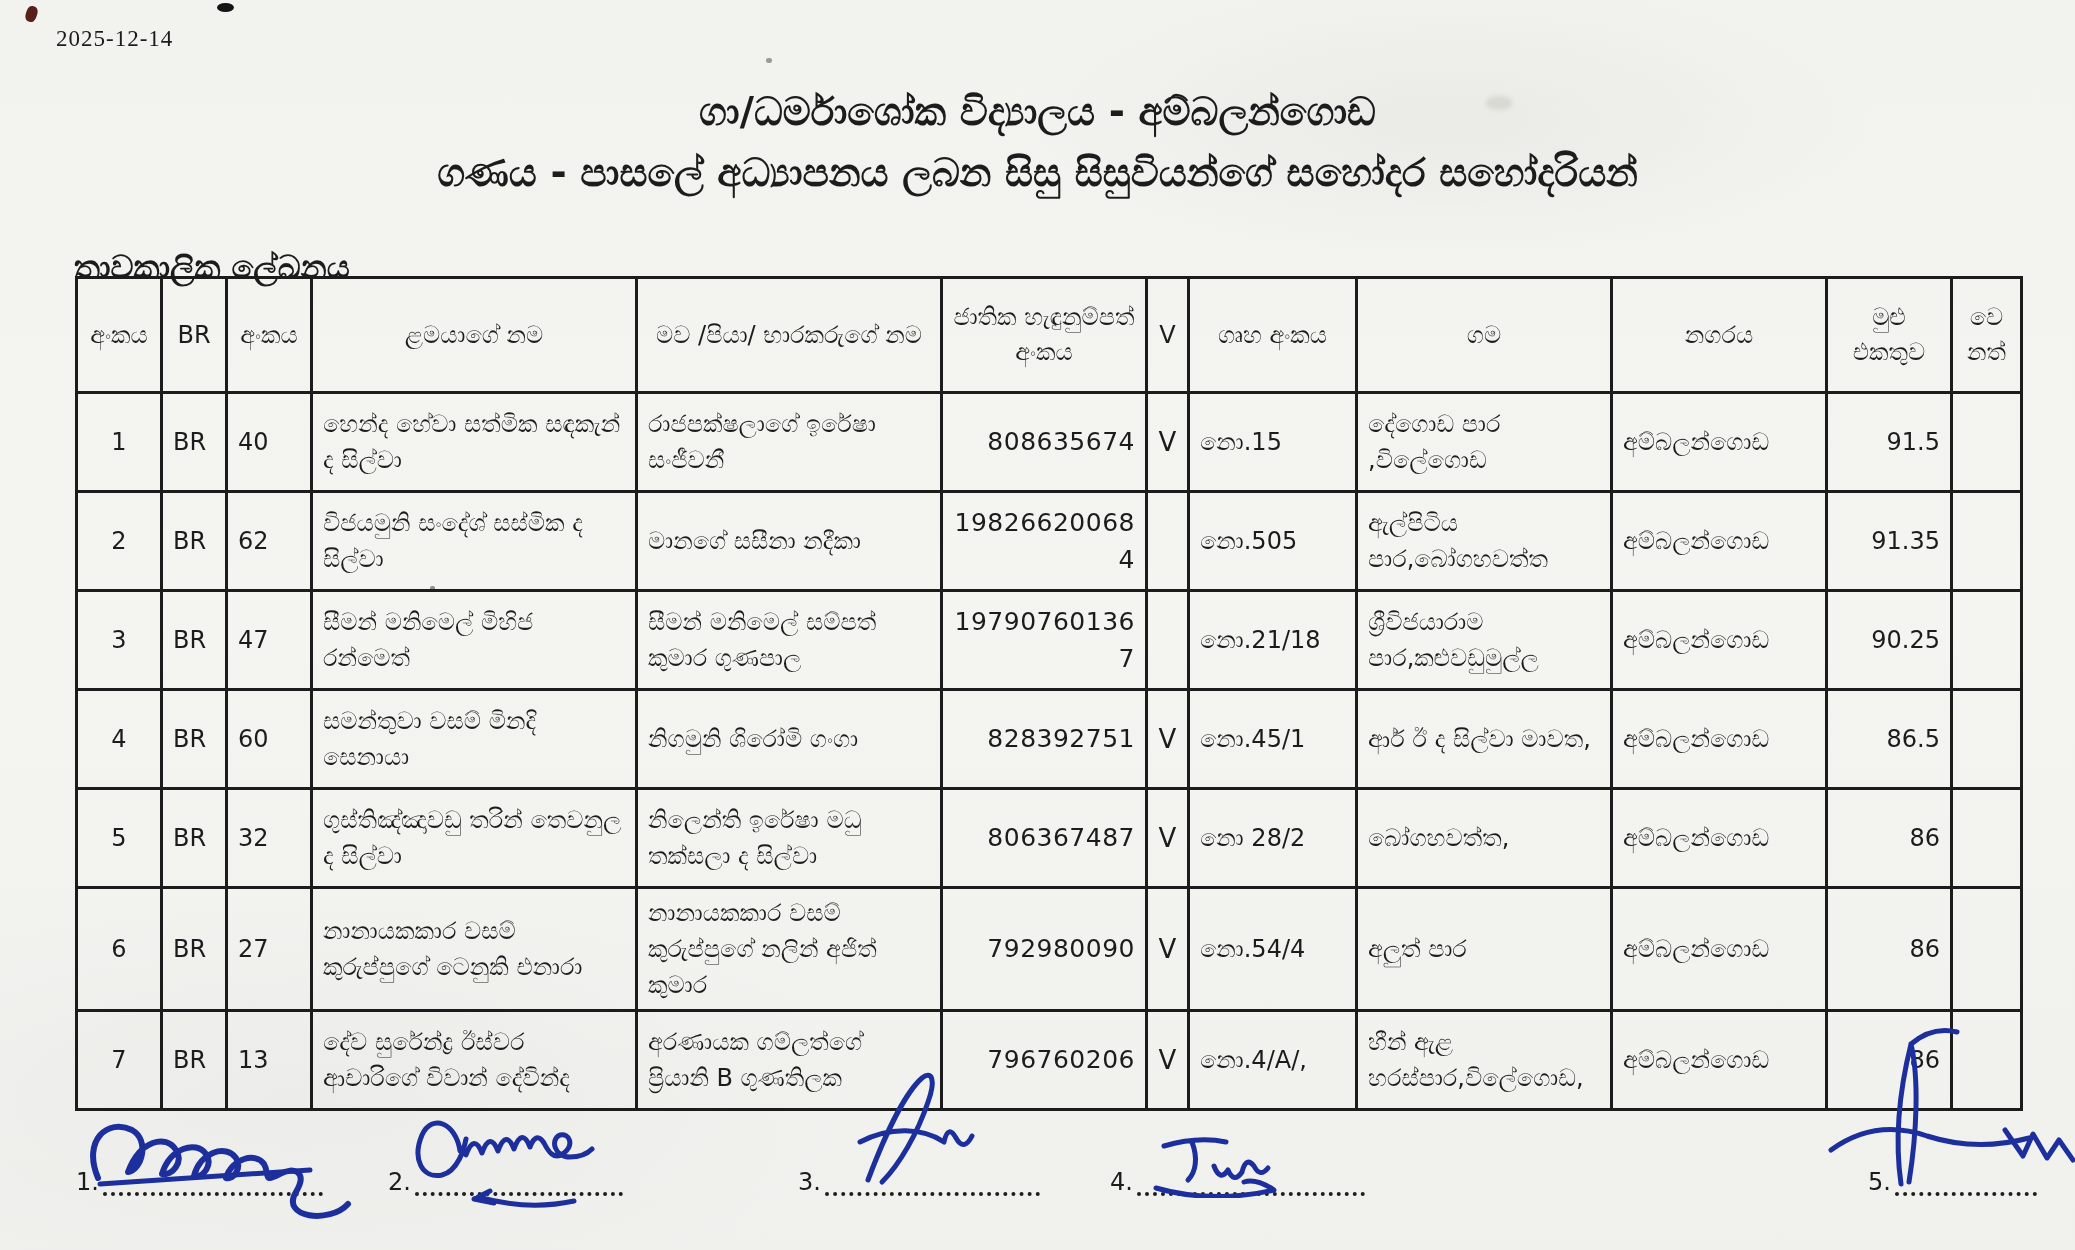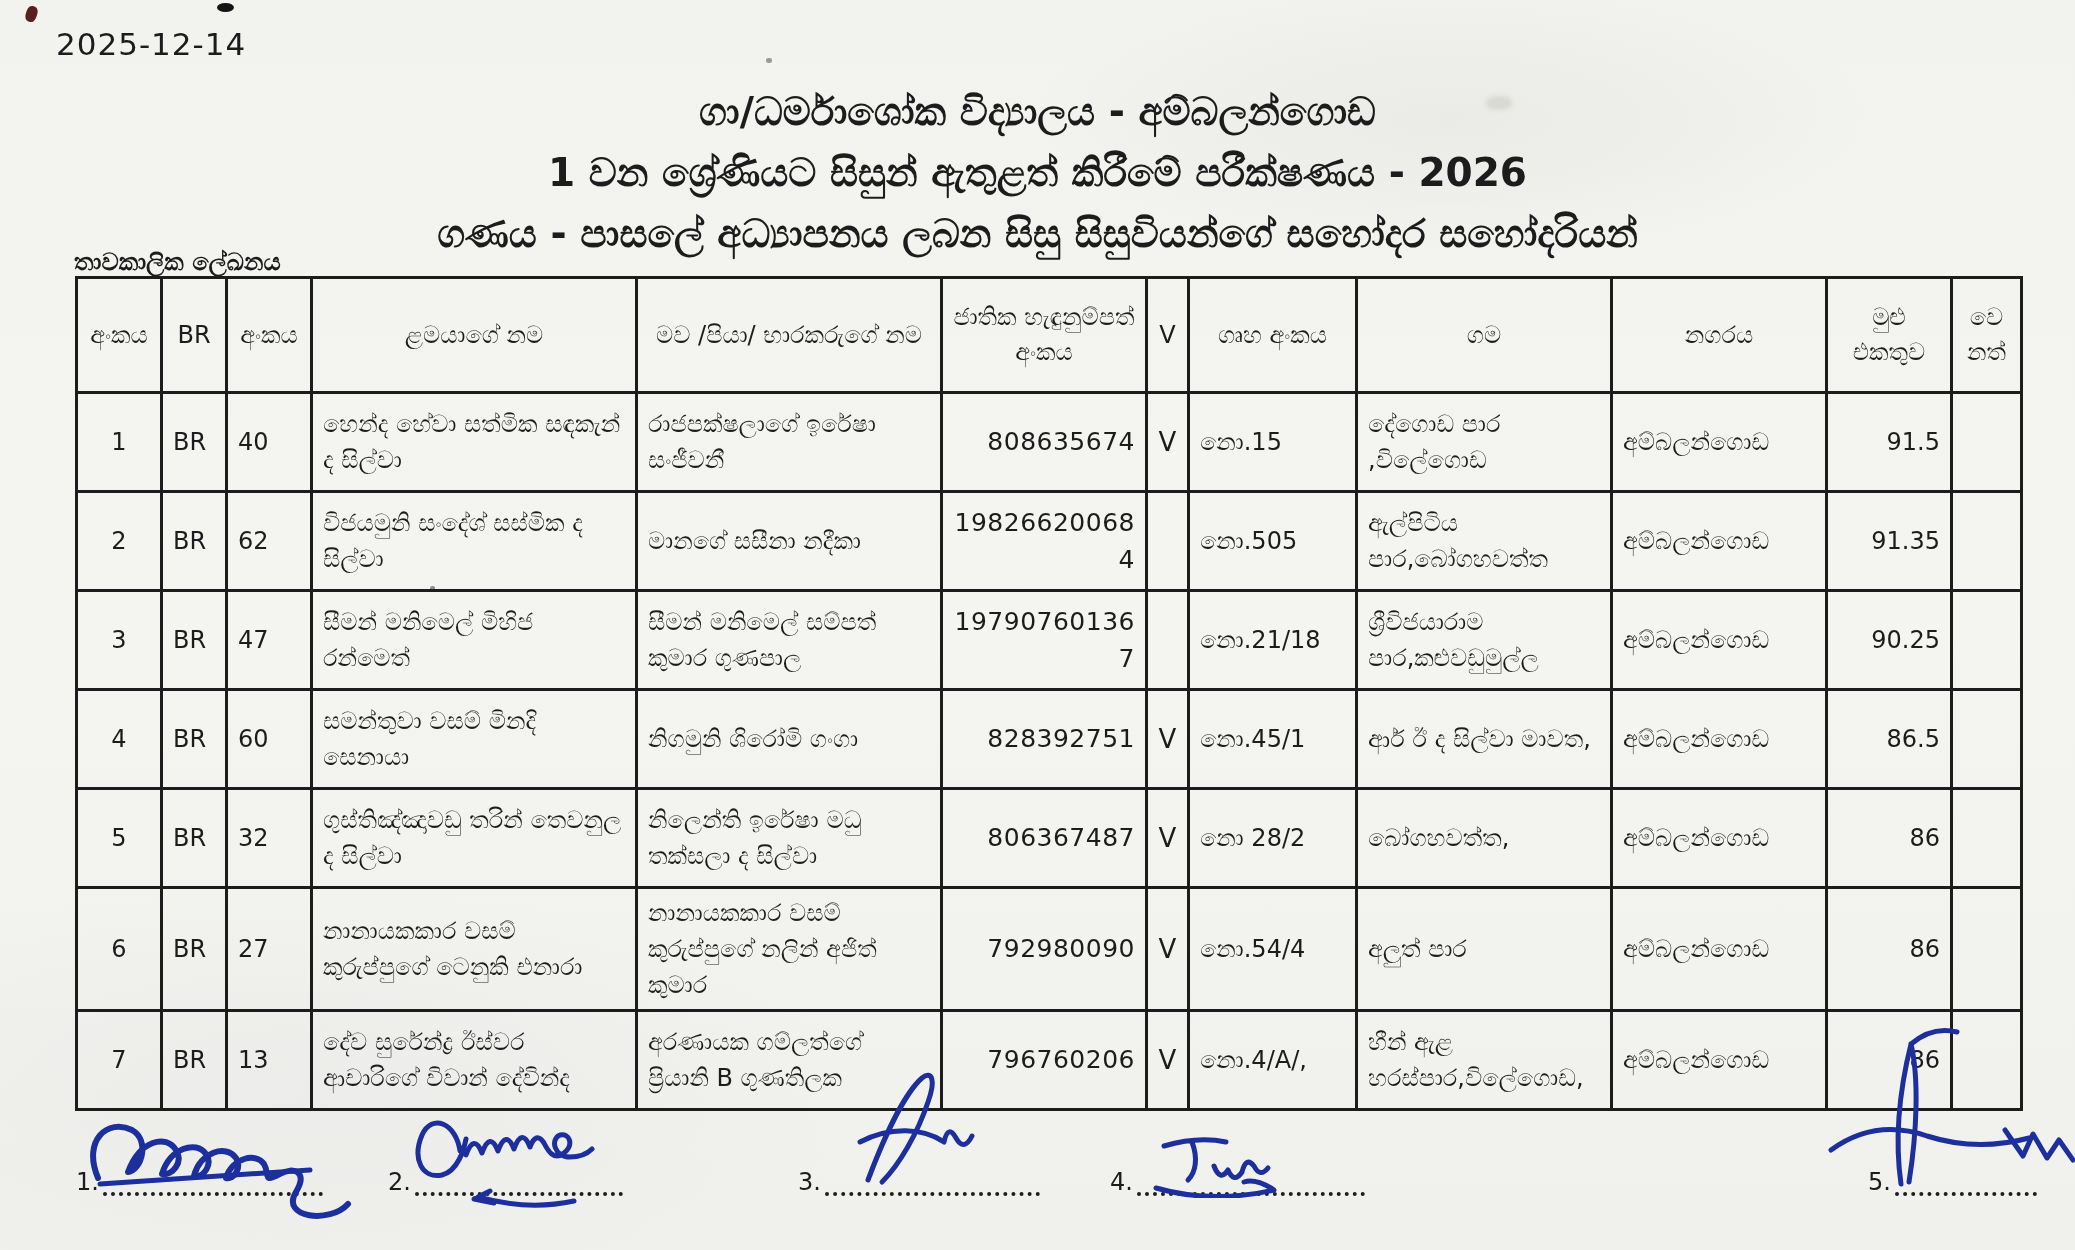--- a/index.html
+++ b/index.html
@@ -14,24 +14,24 @@
   }
   .abs{position:absolute;}
   
   .speck{position:absolute;border-radius:40%;}
   .speck.s1{left:26px;top:6px;width:11px;height:16px;background:#57201d;transform:rotate(18deg);}
   .speck.s2{left:217px;top:3px;width:17px;height:9px;background:#141414;border-radius:50%;}
   .speck.s3{left:766px;top:58px;width:6px;height:5px;background:#9a9a96;}
   .speck.s4{left:1486px;top:96px;width:26px;height:14px;background:#d9d9d4;filter:blur(2px);}
   .speck.s5{left:430px;top:586px;width:5px;height:5px;background:#8f8f8b;}
   
-  .date-stamp{left:56px;top:26px;font-size:31px;letter-spacing:1px;}
+  .date-stamp{left:56px;top:26px;font-size:23px;letter-spacing:1px;font-family:Liberation Serif, serif;}
   .titles{left:0;right:0;top:92px;text-align:center;line-height:1.0;}
   .titles div{margin:0 0 22px 0;font-weight:700;font-size:39px;}
-  .section-label{left:74px;top:248px;font-size:24px;font-weight:600;}
+  .section-label{left:74px;top:248px;font-size:32px;font-weight:600;}
   
   table.roster{
     position:absolute;left:75px;top:276px;width:1945px;
     border-collapse:collapse;table-layout:fixed;
     font-size:24px;
   }
   table.roster th, table.roster td{
     border:3px solid #1c1c1c;
     padding:6px 10px;
     vertical-align:middle;
@@ -64,21 +64,20 @@
 <div class="speck s1"></div>
 <div class="speck s2"></div>
 <div class="speck s3"></div>
 <div class="speck s4"></div>
 <div class="speck s5"></div>
 
 <div class="abs date-stamp">2025-12-14</div>
 
 <div class="abs titles">
   <div>ගා/ධර්මාශෝක විද්‍යාලය - අම්බලන්ගොඩ</div>
-  <div>1 වන ශ්‍රේණියට සිසුන් ඇතුළත් කිරීමේ පරීක්ෂණය - 2026</div>
   <div>ගණය - පාසලේ අධ්‍යාපනය ලබන සිසු සිසුවියන්ගේ සහෝදර සහෝදරියන්</div>
 </div>
 
 <div class="abs section-label">තාවකාලික ලේඛනය</div>
 
 <table class="roster">
   <colgroup>
     <col class="c-no">
       <col class="c-br">
       <col class="c-brno">

